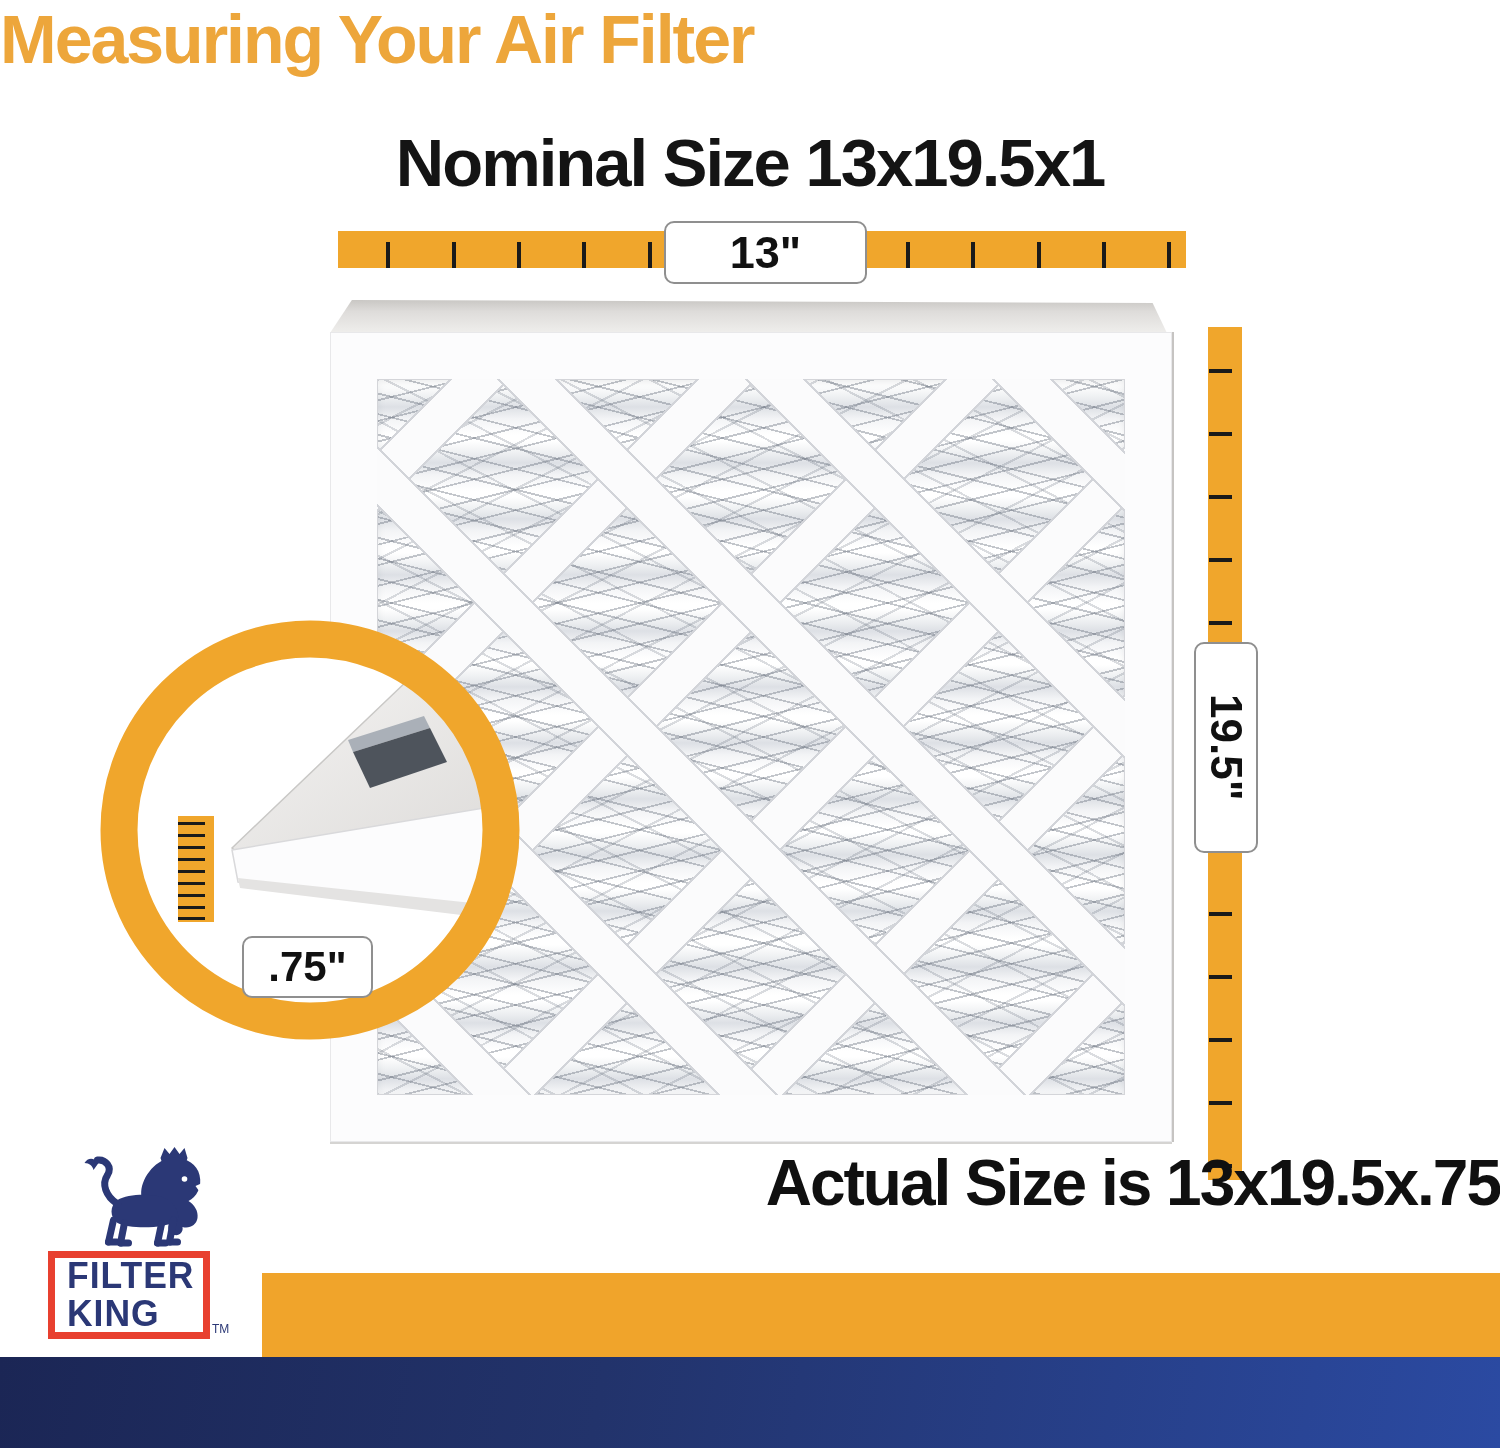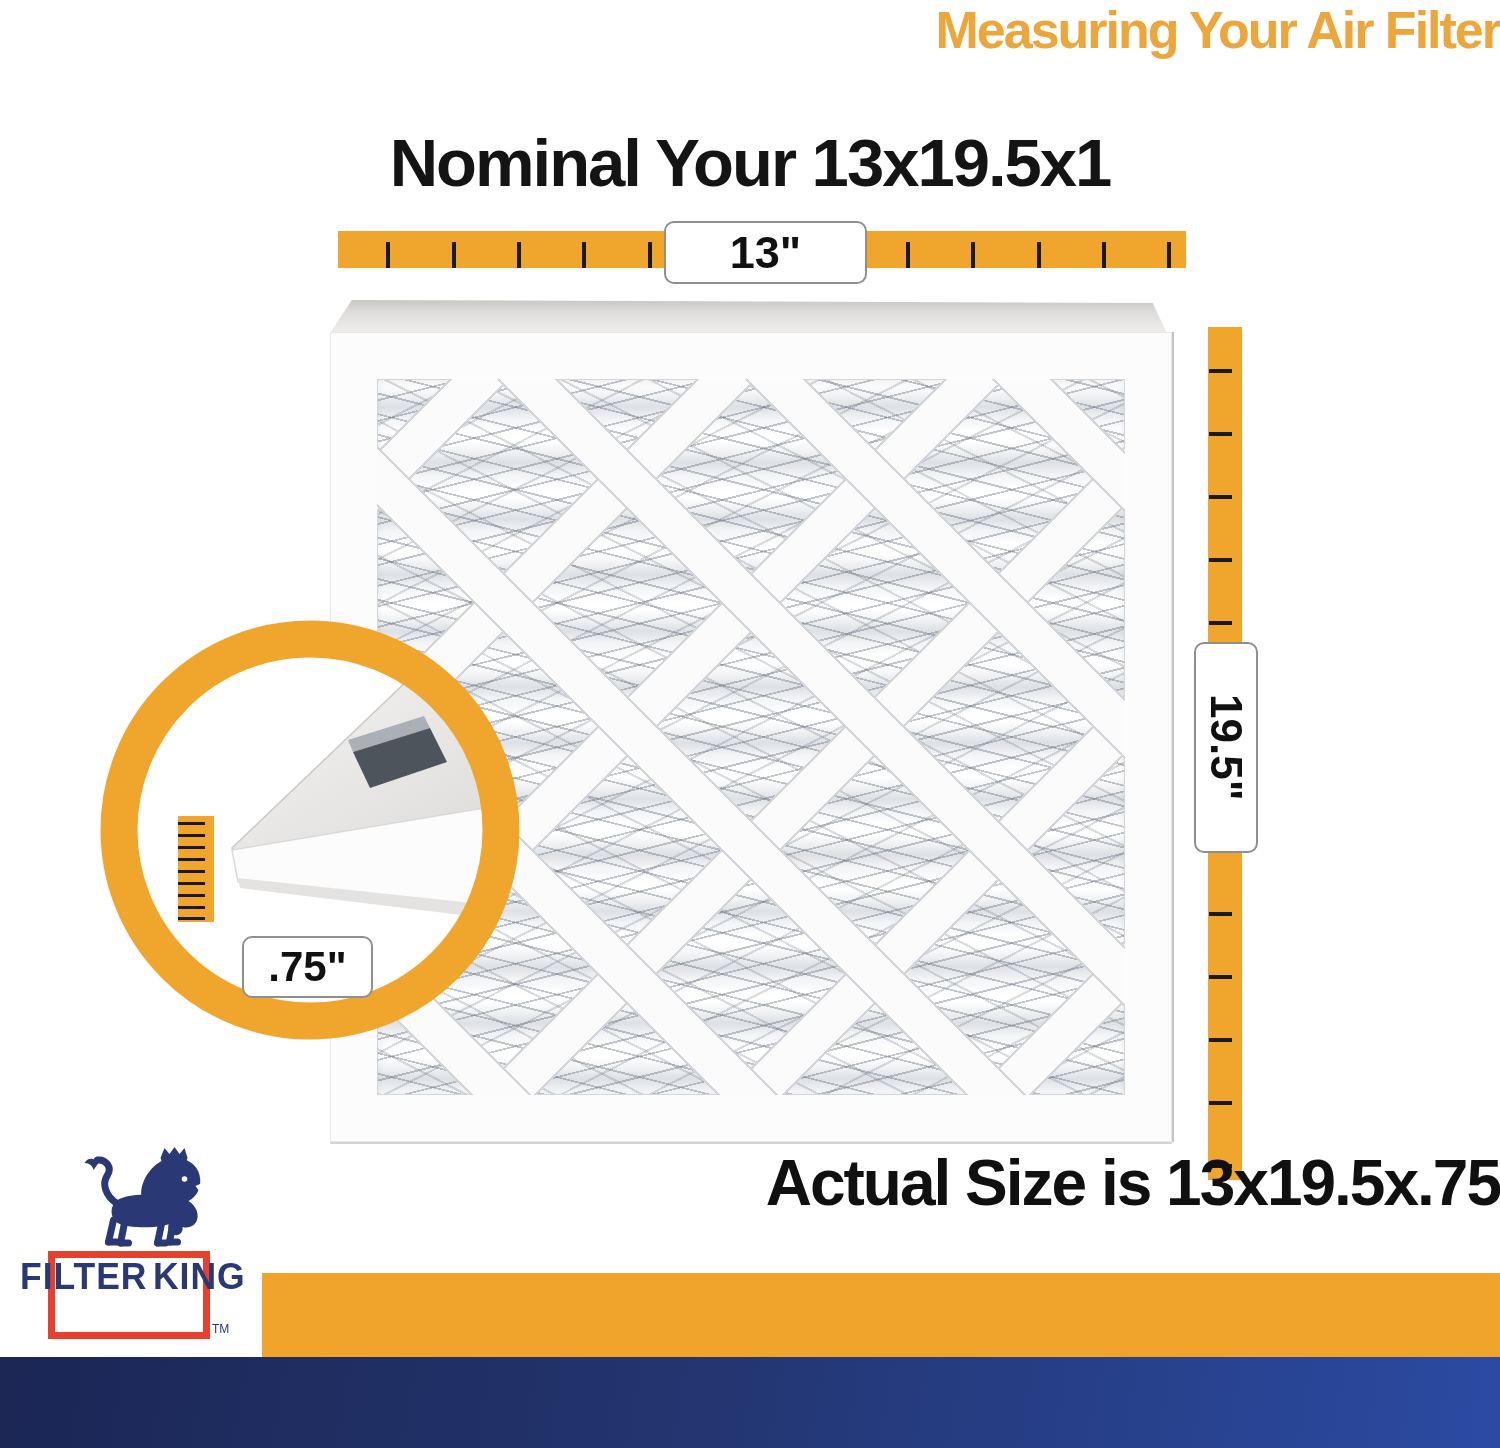--- a/index.html
+++ b/index.html
@@ -1,21 +1,21 @@
 <!DOCTYPE html>
 <html><head>
 <meta charset="utf-8">
 <style>
   html,body{margin:0;padding:0;background:#ffffff;}
   .canvas{position:relative;width:1500px;height:1448px;background:#ffffff;overflow:hidden;
           font-family:"Liberation Sans",sans-serif;}
 
   
-  .title{position:absolute;left:0;right:0;top:0px;text-align:right;
-         font-size:52px;font-weight:bold;letter-spacing:-2px;color:#EDA63B;}
+  .title{position:absolute;left:0;right:0;top:0px;text-align:left;
+         font-size:68px;font-weight:bold;letter-spacing:-2px;color:#EDA63B;}
   .subtitle{position:absolute;left:0;right:0;top:124px;text-align:center;
          font-size:67px;font-weight:bold;letter-spacing:-2px;color:#141414;}
 
   
   .hrule{position:absolute;left:338px;top:231px;width:848px;height:37px;background:#F0A62C;}
   .hrule .tick{position:absolute;bottom:0;width:4px;height:26px;background:#1a1a1a;}
   .hlabel{position:absolute;left:664px;top:221px;width:199px;height:59px;background:#ffffff;
           border:2px solid #8f8f8f;border-radius:10px;display:flex;align-items:center;justify-content:center;
           font-size:45px;font-weight:bold;color:#111;}
 
@@ -54,38 +54,38 @@
           border:2px solid #8f8f8f;border-radius:10px;display:flex;align-items:center;justify-content:center;
           font-size:42px;font-weight:bold;color:#111;}
 
   
   .actual{position:absolute;left:0;right:0;top:1146px;text-align:right;
           font-size:64px;font-weight:bold;letter-spacing:-2px;color:#101010;}
 
   
   .lion{position:absolute;left:64px;top:1146px;width:178px;height:112px;}
   .badge{position:absolute;left:48px;top:1251px;width:162px;height:88px;background:#ffffff;
-         border:7px solid #E8402F;box-sizing:border-box;display:flex;flex-direction:row;
+         border:7px solid #E8402F;box-sizing:border-box;display:flex;flex-direction:column;
          justify-content:center;padding-left:12px;}
   .badge .bl{font-size:37px;font-weight:bold;color:#2B3876;line-height:1.02;letter-spacing:1px;
          transform:scaleX(.96);transform-origin:left;}
   .tm{position:absolute;left:212px;top:1322px;font-size:12px;font-weight:normal;color:#2B3876;}
 
   
   .obar{position:absolute;left:262px;top:1273px;width:1238px;height:84px;background:#F0A42B;}
   .nbar{position:absolute;left:0;top:1357px;width:1500px;height:91px;
         background:linear-gradient(100deg,#1B2655 0%,#22336B 40%,#2B4AA2 100%);}
 </style>
 </head>
 <body>
 
 <div class="canvas">
 
   <div class="title">Measuring Your Air Filter</div>
-  <div class="subtitle">Nominal Your 13x19.5x1</div>
+  <div class="subtitle">Nominal Size 13x19.5x1</div>
 
   <div class="hrule">
     <div class="tick" style="left:48px"></div>
     <div class="tick" style="left:114px"></div>
     <div class="tick" style="left:179px"></div>
     <div class="tick" style="left:244px"></div>
     <div class="tick" style="left:310px"></div>
     <div class="tick" style="left:568px"></div>
     <div class="tick" style="left:633px"></div>
     <div class="tick" style="left:699px"></div>

